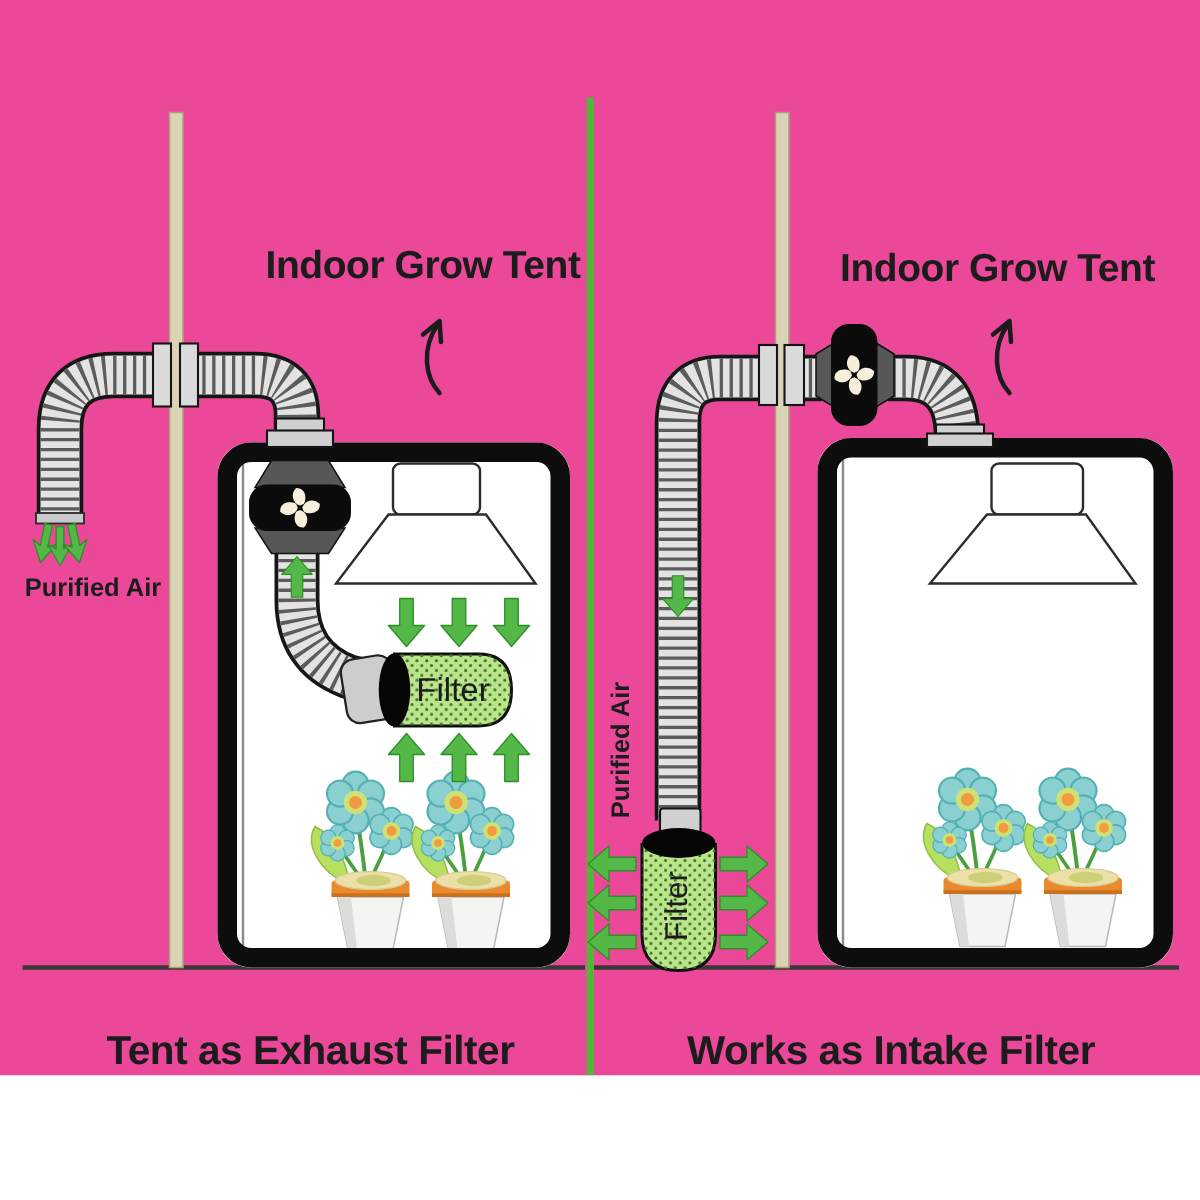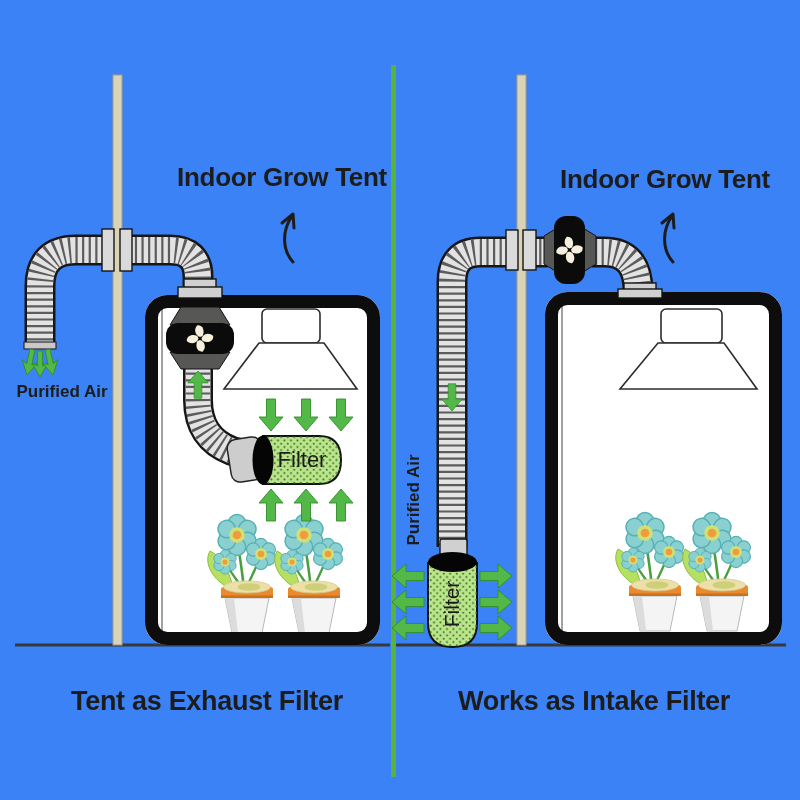--- a/index.html
+++ b/index.html
@@ -1,17 +1,17 @@
 <!DOCTYPE html>
 <html><head>
 <meta charset="utf-8">
 <style>
   html,body{margin:0;padding:0;background:#ffffff;}
   #stage{
-    position:relative;width:800px;height:800px;background:#3b82f6;overflow:hidden;
+    position:relative;width:800px;height:717px;background:#ec4899;overflow:hidden;
     font-family:"Liberation Sans", sans-serif;color:#1c1c1c;
   }
   #scene{position:absolute;left:0;top:0;}
   .txt{position:absolute;white-space:nowrap;transform:translate(-50%,-50%);color:#1c1c1c;}
   .title{font-size:26px;font-weight:600;letter-spacing:-0.3px;}
   .caption{font-size:27px;font-weight:700;letter-spacing:-0.3px;}
   .small-label{font-size:17px;font-weight:600;}
   .filter-label{font-size:22px;font-weight:500;}
   .rot{transform:translate(-50%,-50%) rotate(-90deg);}
 </style>

